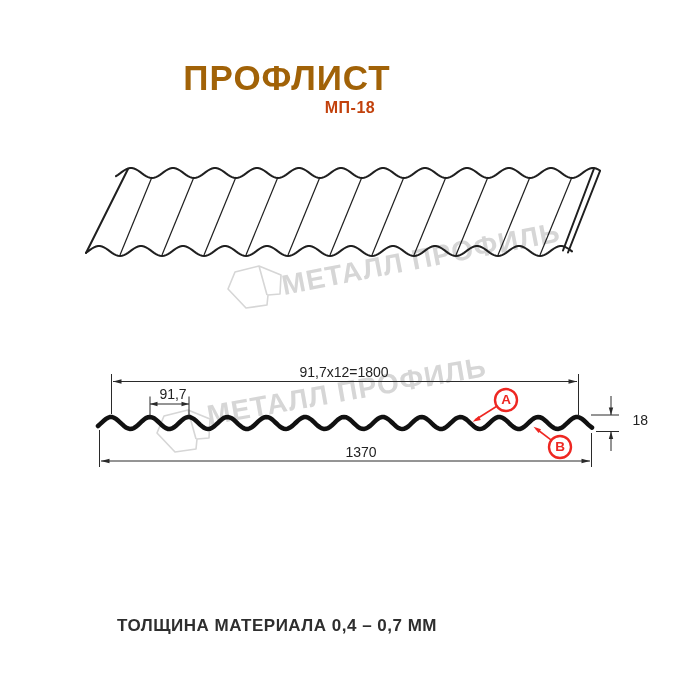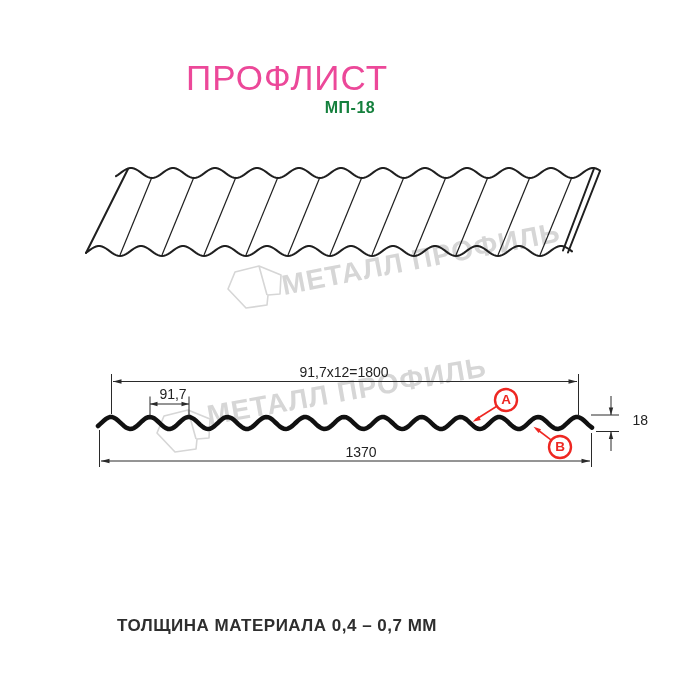--- a/index.html
+++ b/index.html
@@ -6,25 +6,25 @@
     --accent:#ee2722; --line:#1f1f1f; --thin:#2a2a2a; --watermark:#d6d6d6; --text:#1b1b1b;
   }
   html,body{margin:0;padding:0;background:#fff;}
   .canvas{
     position:relative;width:700px;height:700px;background:#fff;overflow:hidden;
     font-family:"Liberation Sans","DejaVu Sans",sans-serif;color:var(--text);
   }
   .abs{position:absolute;}
   .title{
     top:58px;left:0;width:574px;text-align:center;
-    font-size:35px;font-weight:400;letter-spacing:1px;color:#ec4899;
+    font-size:35px;font-weight:700;letter-spacing:1px;color:#a16207;
   }
   .subtitle{
     top:99px;left:0;width:700px;text-align:center;
-    font-size:16px;font-weight:700;letter-spacing:.5px;color:#15803d;
+    font-size:16px;font-weight:700;letter-spacing:.5px;color:#c2410c;
   }
   .dim-text{
     font-size:14px;color:#222;text-align:center;white-space:nowrap;
   }
   .dim-small{font-size:14px;}
   .callout-letter{
     width:22px;height:22px;line-height:22px;text-align:center;
     font-size:13.5px;font-weight:700;color:var(--accent);
   }
   .footer{

